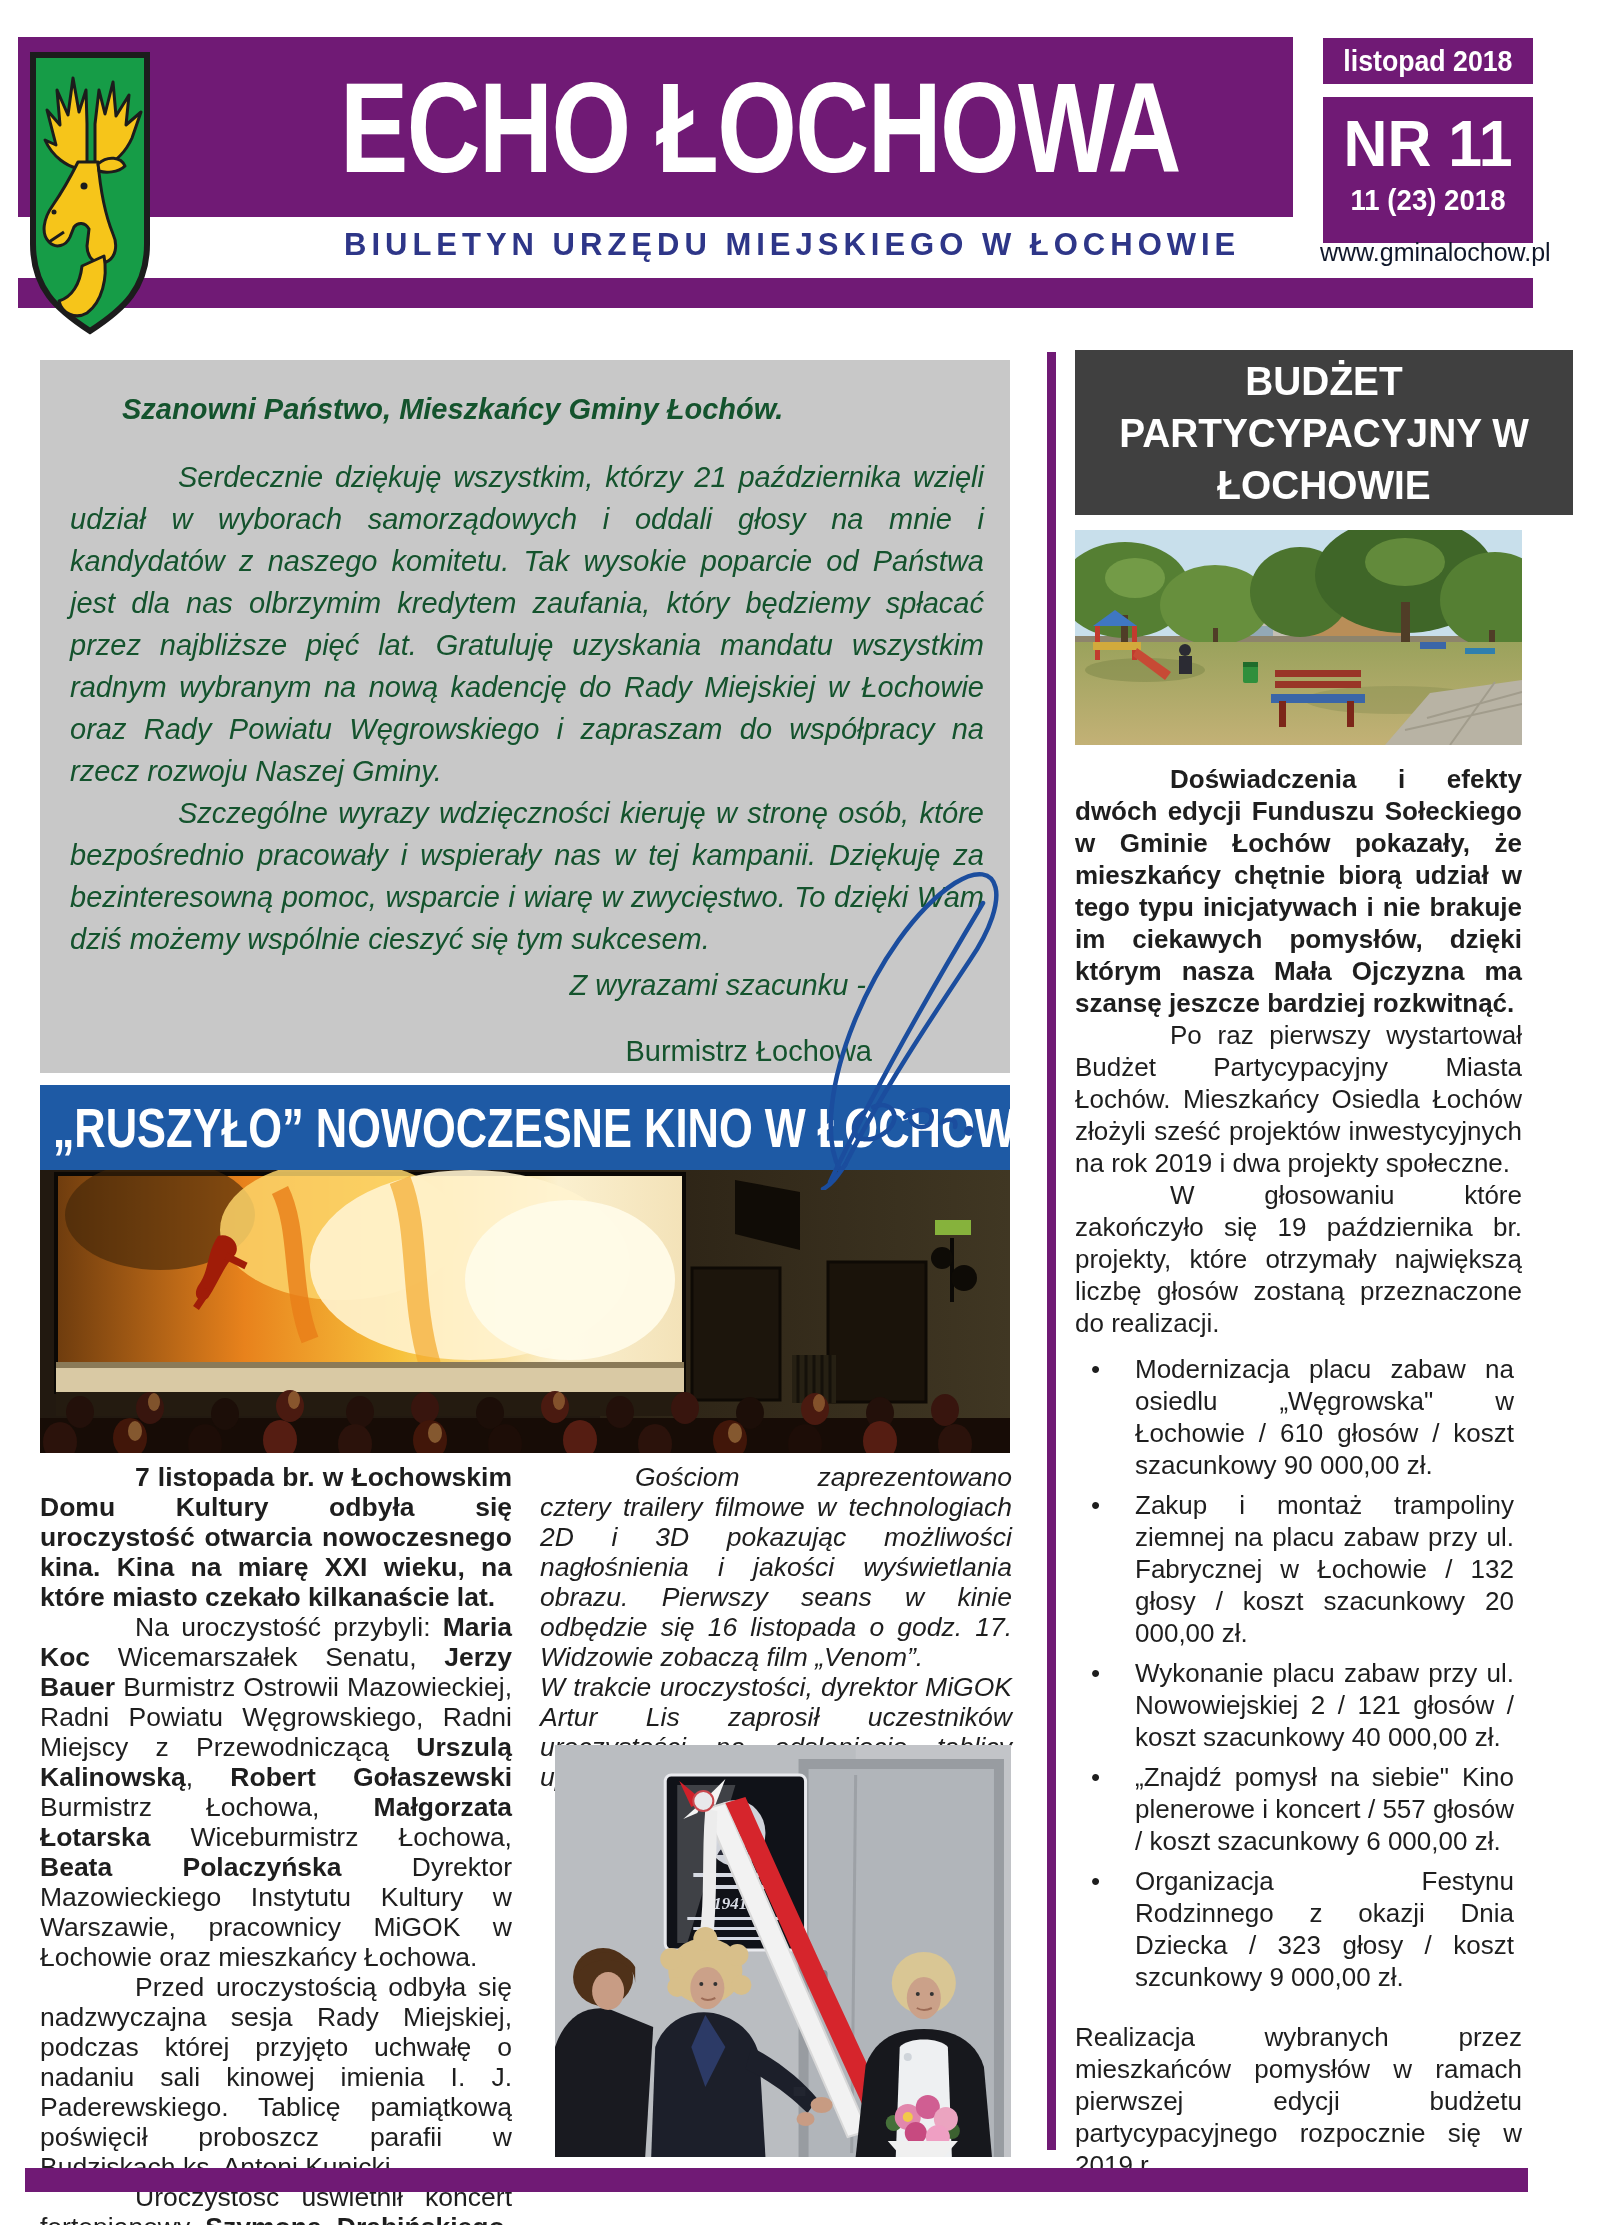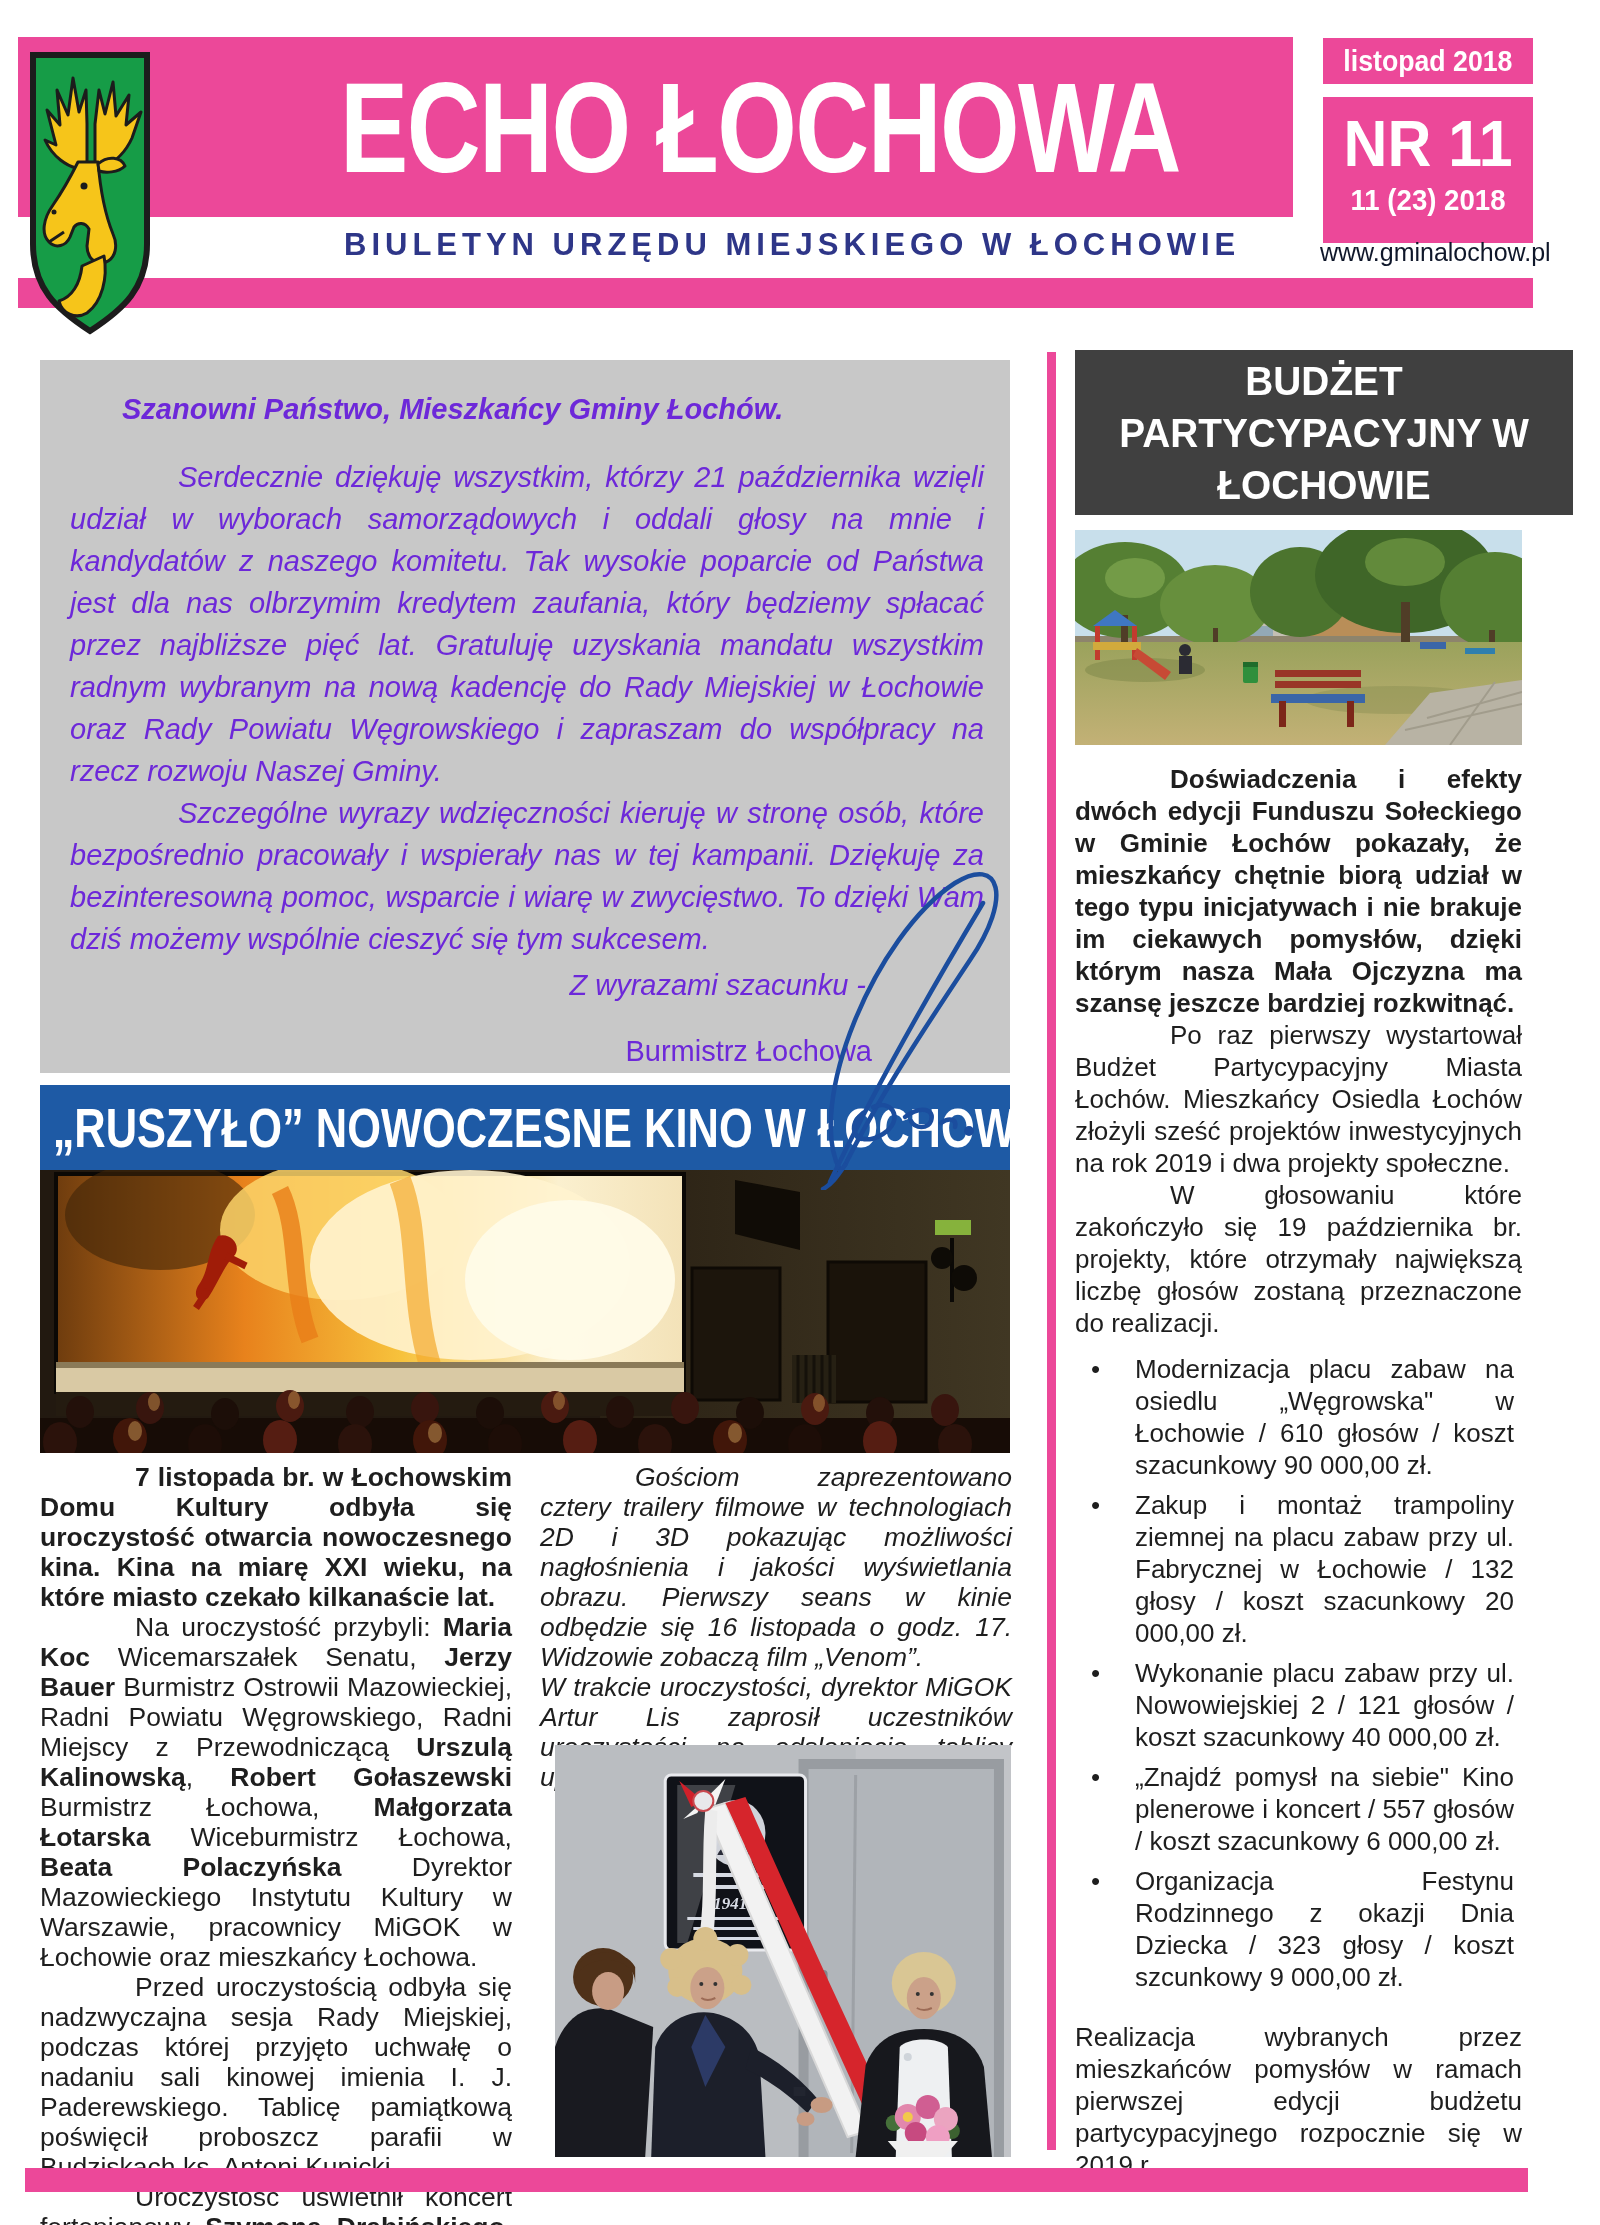--- a/index.html
+++ b/index.html
@@ -1,36 +1,36 @@
 <!DOCTYPE html>
 <html><head>
 <meta charset="utf-8">
 <style>
   html,body{margin:0;padding:0;background:#ffffff;}
   #page{position:relative;width:1600px;height:2225px;background:#ffffff;overflow:hidden;
         font-family:"Liberation Sans","DejaVu Sans",sans-serif;}
   .abs{position:absolute;}
   
-  .navy{background:#ec4899;}
+  .navy{background:#701a75;}
   #header-bar{left:18px;top:37px;width:1275px;height:180px;}
   #title-wrap{left:340px;top:48px;width:960px;height:160px;overflow:visible;}
   #title{color:#ffffff;font-weight:bold;font-size:128px;line-height:160px;white-space:nowrap;
          transform:scaleX(0.80);transform-origin:left center;letter-spacing:-2px;}
   #subtitle-strip{left:18px;top:217px;width:1275px;height:61px;background:#ffffff;}
   #subtitle{left:344px;top:227px;color:#2e3688;font-weight:bold;font-size:31px;letter-spacing:5px;white-space:nowrap;}
   #navy-strip2{left:18px;top:278px;width:1515px;height:30px;}
   #month-box{left:1323px;top:38px;width:210px;height:46px;display:flex;align-items:center;justify-content:center;}
   #month-box span{color:#fff;font-weight:bold;font-size:29px;transform:scaleX(.92);white-space:nowrap;}
   #nr-box{left:1323px;top:97px;width:210px;height:146px;color:#fff;text-align:center;}
   #nr-main{font-weight:bold;font-size:64px;line-height:78px;margin-top:8px;transform:scaleX(.95);}
   #nr-code{font-weight:bold;font-size:30px;line-height:34px;transform:scaleX(.92);}
   #website{left:1320px;top:238px;width:216px;color:#0f172a;font-size:25px;text-align:center;}
   #crest{left:28px;top:50px;width:124px;height:287px;z-index:8;}
   
-  #letter-box{left:40px;top:360px;width:970px;height:713px;background:#c8c8c8;color:#6d28d9;
+  #letter-box{left:40px;top:360px;width:970px;height:713px;background:#c8c8c8;color:#14532d;
               font-style:italic;padding:28px 26px 0 30px;box-sizing:border-box;font-size:29px;line-height:42px;}
   #letter-salutation{font-weight:bold;padding-left:52px;margin-bottom:26px;}
   .letter-p{text-align:justify;text-indent:108px;margin:0;}
   #letter-closing{text-align:right;padding-right:118px;margin-top:4px;}
   .sig-line{text-align:right;padding-right:112px;font-style:normal;}
   #sig-title{margin-top:24px;}
   #sig-name{margin-top:22px;}
   #signature-svg{left:745px;top:855px;width:320px;height:335px;z-index:9;}
   
   #kino-banner{left:40px;top:1085px;width:970px;height:85px;background:#1e5aa5;display:flex;align-items:center;}

